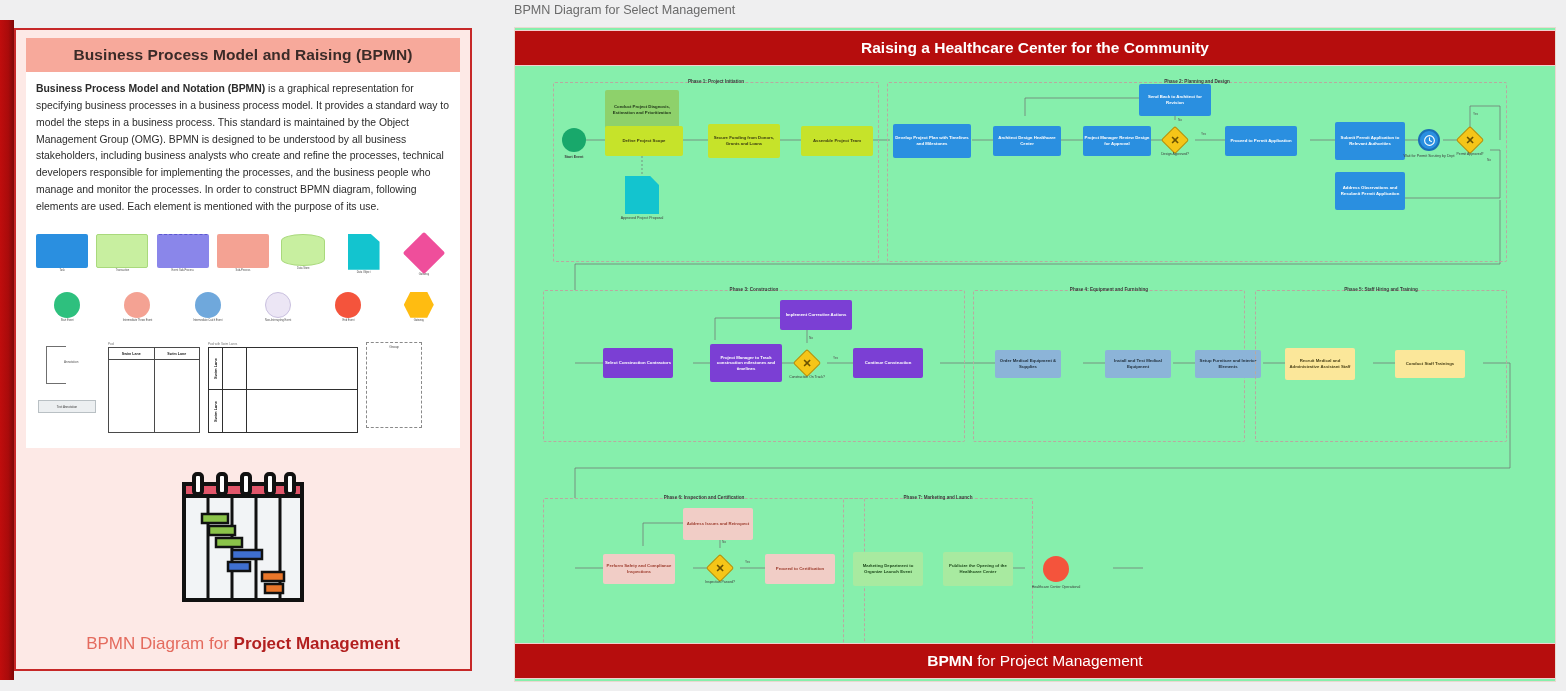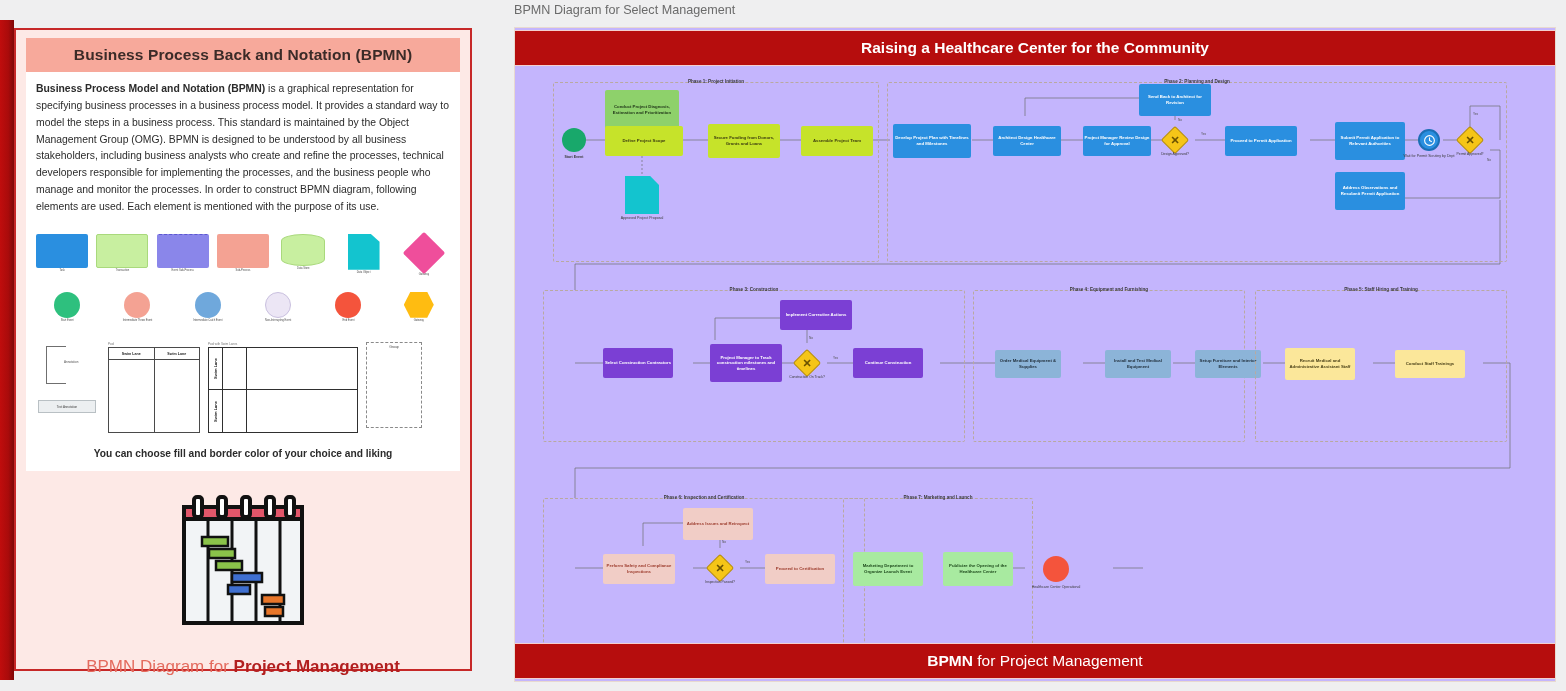--- a/index.html
+++ b/index.html
@@ -128,21 +128,21 @@
   .lp-footer b { color: #b21f1f; font-weight: bold; }
 
   
   .crumb {
     position: absolute; left: 514px; top: 3px;
     font-size: 12.6px; color: #6b6b6b;
   }
   .diagram {
     position: absolute; left: 514px; top: 27px;
     width: 1042px; height: 655px;
-    background: #c4b5fd;
+    background: #86efac;
     border: 1px solid #e8d9d0;
   }
   .dg-bar {
     background: #b60d0d; color: #fff; text-align: center;
     font-weight: bold; font-size: 15.5px; padding: 8px 0;
     border-top: 1px solid #f3cfcf; border-bottom: 1px solid #f3cfcf;
   }
   .dg-bar.top { position: absolute; left: 0; top: 2px; right: 0; }
   .dg-bar.bottom { position: absolute; left: 0; bottom: 2px; right: 0; }
   .dg-bar .thin { font-weight: normal; }
@@ -206,21 +206,21 @@
 </head>
 <body>
 
 <div class="page">
 
   <div class="left-spine"></div>
 
   <div class="left-panel">
 
     <div class="lp-title">
-      <span>Business Process Back and Notation</span>
+      <span>Business Process Model and Raising</span>
       <span class="light">(BPMN)</span>
     </div>
 
     <div class="lp-body">
       <b>Business Process Model and Notation (BPMN)</b><span> is a graphical representation for specifying business processes in a business process model. It provides a standard way to model the steps in a business process. This standard is maintained by the Object Management Group (OMG). BPMN is designed to be understood by all business stakeholders, including business analysts who create and refine the processes, technical developers responsible for implementing the processes, and the business people who manage and monitor the processes. In order to construct BPMN diagram, following elements are used. Each element is mentioned with the purpose of its use.</span>
     </div>
 
 
     <div class="lp-elements">
       <div class="el-row r1">
@@ -317,21 +317,20 @@
             </div>
           </div>
         </div>
         <div class="lane-d">
           <div class="dashbox">
             <div class="dtitle">Group</div>
           </div>
         </div>
       </div>
 
-      <div class="lp-note">You can choose fill and border color of your choice and liking</div>
     </div>
 
     <div class="lp-icon-wrap">
       <svg width="142" height="140" viewBox="0 0 142 140">
         <rect x="12" y="12" width="118" height="14" fill="#e2566a" stroke="#111" stroke-width="4"></rect>
         <rect x="12" y="24" width="118" height="104" fill="#f2f4f6" stroke="#111" stroke-width="4"></rect>
         <line x1="36" y1="26" x2="36" y2="126" stroke="#111" stroke-width="3"></line>
         <line x1="60" y1="26" x2="60" y2="126" stroke="#111" stroke-width="3"></line>
         <line x1="84" y1="26" x2="84" y2="126" stroke="#111" stroke-width="3"></line>
         <line x1="108" y1="26" x2="108" y2="126" stroke="#111" stroke-width="3"></line>

